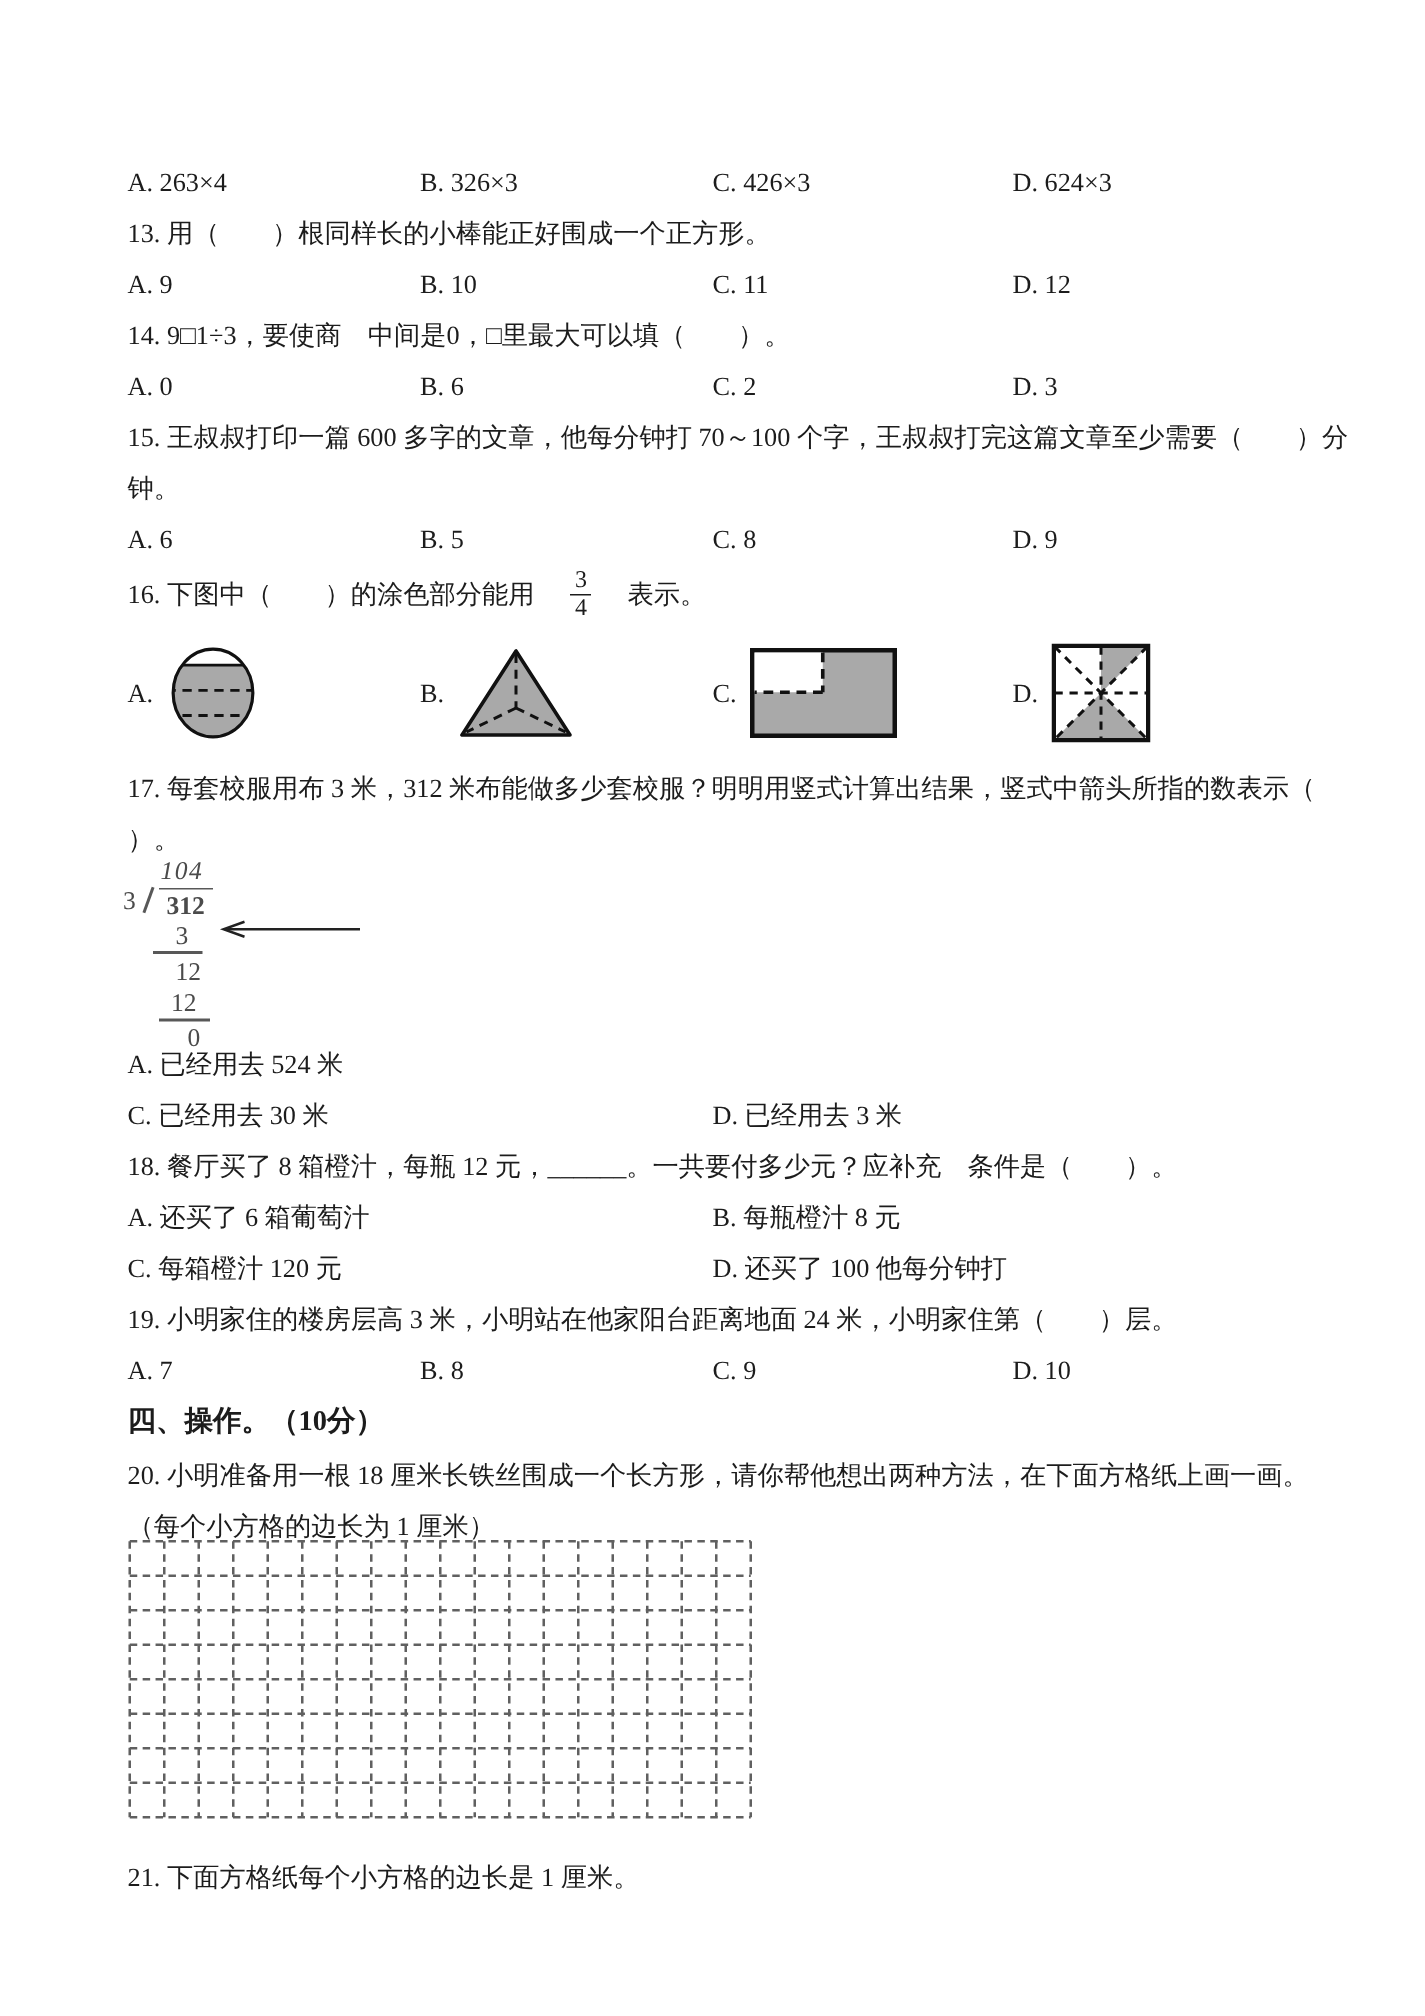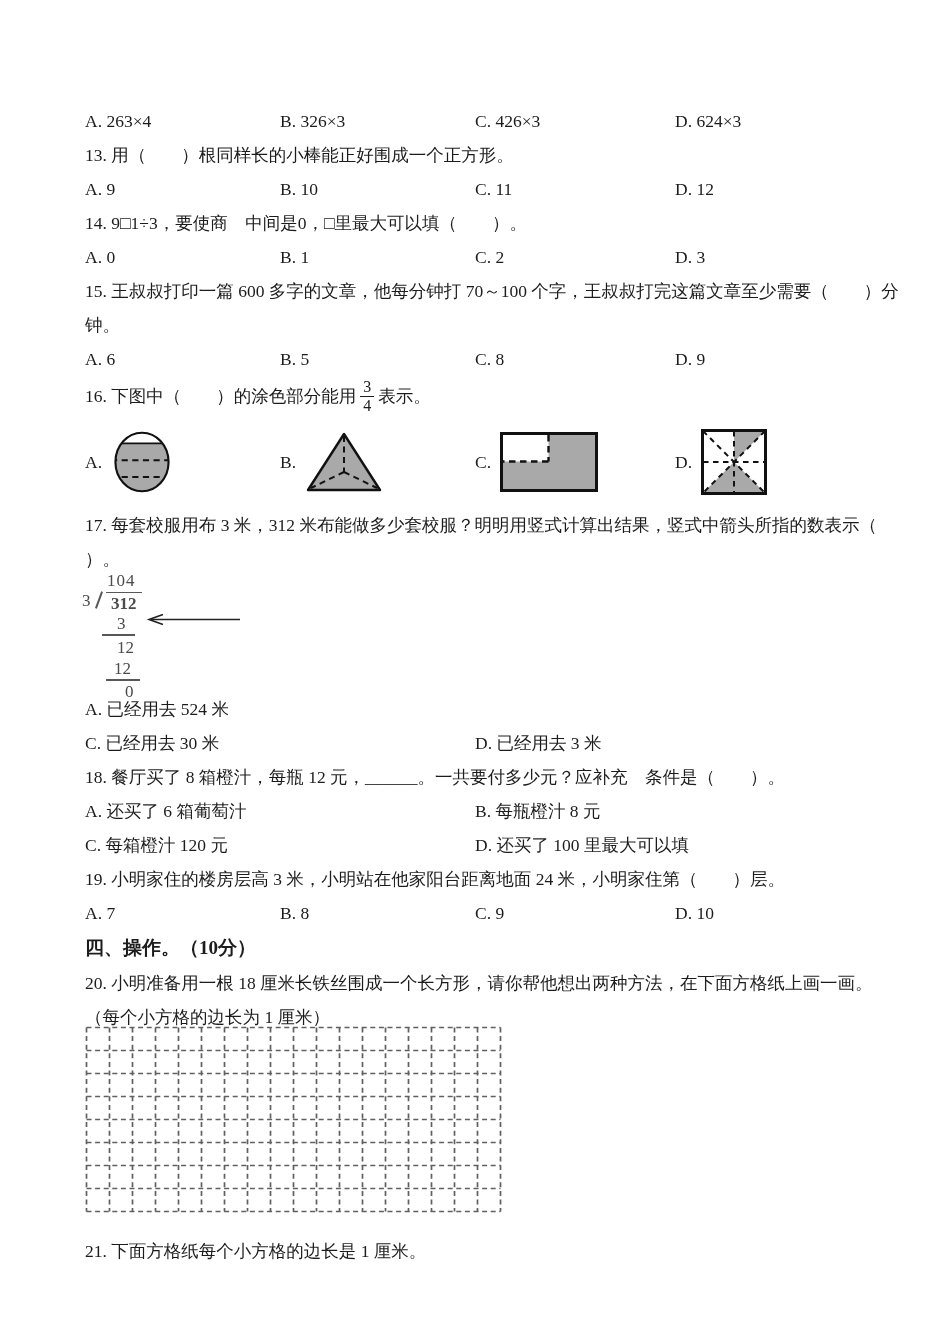--- a/index.html
+++ b/index.html
@@ -7,32 +7,32 @@
     width:950px;min-height:1344px;box-sizing:border-box;
     padding:104px 60px 40px 85px;
     font-family:"Liberation Serif","DejaVu Serif",serif;
     font-size:17.5px;color:#1c1c1c;
   }
   .line{height:34px;line-height:34px;white-space:nowrap;}
   .row4{display:grid;grid-template-columns:195px 195px 200px 1fr;height:34px;line-height:34px;white-space:nowrap;}
   .row2{display:grid;grid-template-columns:390px 1fr;height:34px;line-height:34px;white-space:nowrap;}
   .sec-title{height:36px;line-height:36px;font-family:Liberation Serif, serif;font-weight:700;font-size:19px;}
   
-  .fracline{display:flex;align-items:center;height:48px;margin-top:-4px;white-space:nowrap;}
+  .fracline{display:flex;align-items:center;height:48px;margin-top:-4px;white-space:nowrap;gap:20px;}
   .frac{display:inline-flex;flex-direction:column;align-items:center;line-height:1.1;font-size:16px;margin:0 4px;}
   .frac .den{border-top:1.5px solid #1c1c1c;padding:0 3px;}
   .frac .num{padding:0 3px;}
   
   .shapes{display:grid;grid-template-columns:195px 195px 200px 1fr;align-items:center;height:80px;margin-top:2px;}
   .shape-cell{display:flex;align-items:center;gap:9px;}
   
   .longdiv{position:relative;height:122px;margin-top:-6px;margin-left:-5px;
     font-size:17px;color:#4b4b4b;line-height:1;}
   .longdiv span{position:absolute;}
-  .ld-q{left:27px;top:2px;letter-spacing:1px;}
+  .ld-q{left:27px;top:2px;letter-spacing:1px;font-style:italic;}
   .ld-d{left:2px;top:22px;}
   .ld-slash{position:absolute;left:18px;top:21px;width:2px;height:18px;background:#585858;transform:rotate(20deg);}
   .ld-nd{left:26px;top:22px;border-top:1.7px solid #585858;padding:2px 5px 0 5px;font-weight:bold;}
   .ld-s1{left:37px;top:45px;}
   .ld-u1{position:absolute;left:22px;top:64px;width:33px;height:1.7px;background:#585858;}
   .ld-s2{left:37px;top:69px;}
   .ld-s3{left:34px;top:90px;}
   .ld-u2{position:absolute;left:26px;top:109px;width:34px;height:1.7px;background:#585858;}
   .ld-r{left:45px;top:113px;}
   .ld-arrow{position:absolute;left:63px;top:43px;}
@@ -54,21 +54,21 @@
 <div class="row4">
   <span>A. 9</span>
   <span>B. 10</span>
   <span>C. 11</span>
   <span>D. 12</span>
 </div>
 
 <div class="line">14. 9□1÷3，要使商　中间是0，□里最大可以填（　　）。</div>
 <div class="row4">
   <span>A. 0</span>
-  <span>B. 1</span>
+  <span>B. 6</span>
   <span>C. 2</span>
   <span>D. 3</span>
 </div>
 
 <div class="line">15. 王叔叔打印一篇 600 多字的文章，他每分钟打 70～100 个字，王叔叔打完这篇文章至少需要（　　）分</div>
 <div class="line">钟。</div>
 <div class="row4">
   <span>A. 6</span>
   <span>B. 5</span>
   <span>C. 8</span>
@@ -173,21 +173,21 @@
   <span>D. 已经用去 3 米</span>
 </div>
 
 <div class="line">18. 餐厅买了 8 箱橙汁，每瓶 12 元，______。一共要付多少元？应补充　条件是（　　）。</div>
 <div class="row2">
   <span>A. 还买了 6 箱葡萄汁</span>
   <span>B. 每瓶橙汁 8 元</span>
 </div>
 <div class="row2">
   <span>C. 每箱橙汁 120 元</span>
-  <span>D. 还买了 100 里最大可以填</span>
+  <span>D. 还买了 100 他每分钟打</span>
 </div>
 
 <div class="line">19. 小明家住的楼房层高 3 米，小明站在他家阳台距离地面 24 米，小明家住第（　　）层。</div>
 <div class="row4">
   <span>A. 7</span>
   <span>B. 8</span>
   <span>C. 9</span>
   <span>D. 10</span>
 </div>
 

